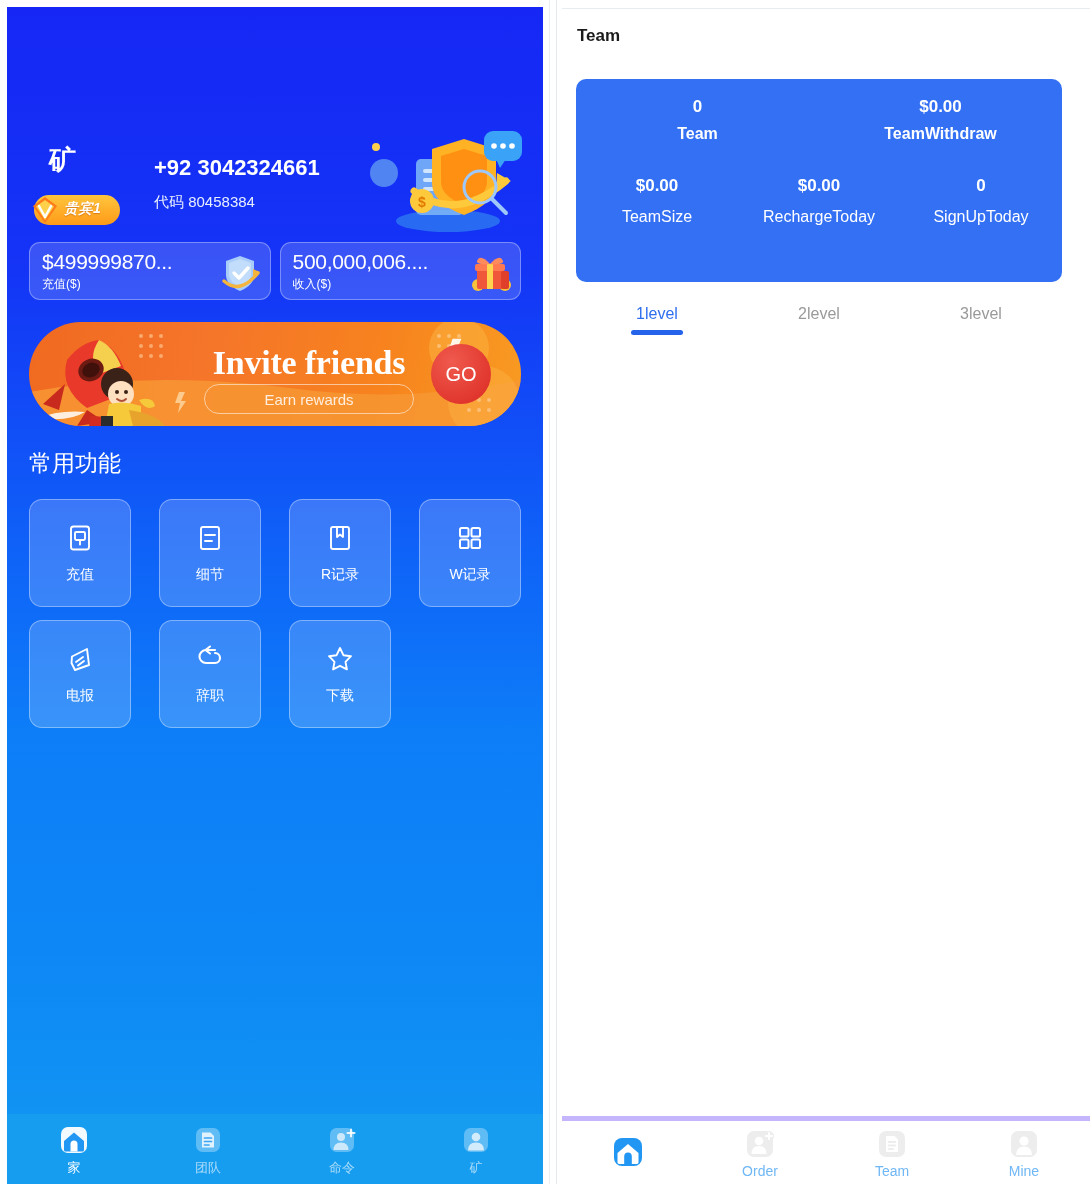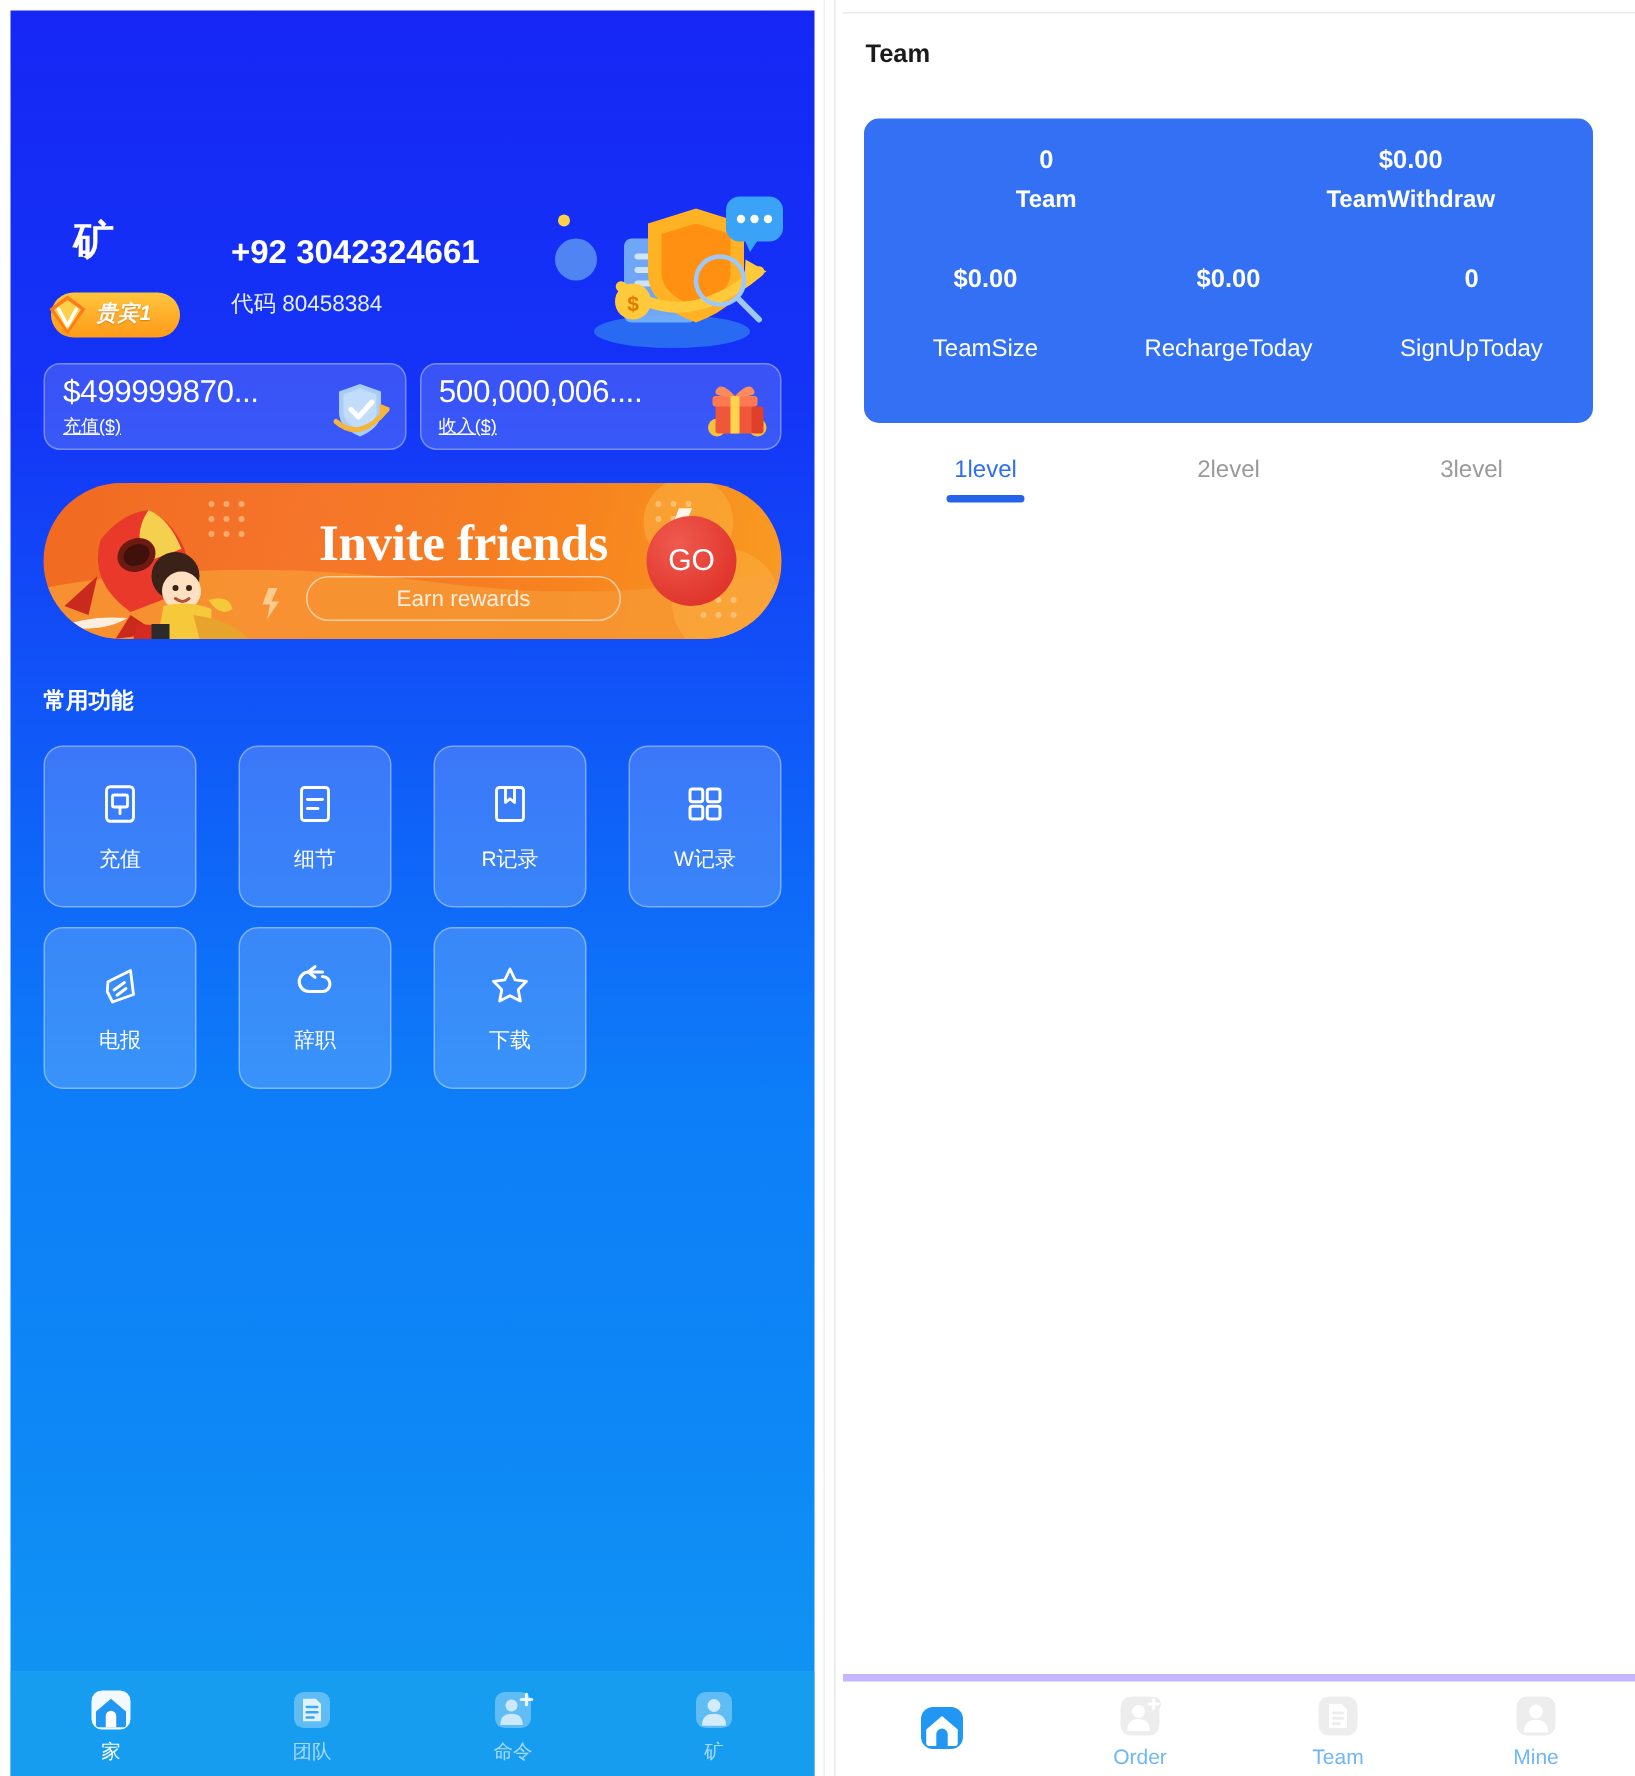--- a/index.html
+++ b/index.html
@@ -60,21 +60,21 @@
     background: rgba(255,255,255,0.16);
     border: 1px solid rgba(255,255,255,0.33);
     border-radius: 11px;
     padding: 7px 12px;
     overflow: hidden;
   }
   .stat-value {
     font-size: 21px; font-weight: 500; color: #fff;
     white-space: nowrap; overflow: hidden; letter-spacing: -0.3px;
   }
-  .stat-label { font-size: 12px; color: #fff; margin-top: 2px; text-decoration: underline; }
+  .stat-label { font-size: 12px; color: #fff; margin-top: 2px; }
   .stat-icon { position: absolute; right: 8px; top: 8px; width: 44px; height: 44px; }
 
   
   .banner {
     position: relative; margin-top: 22px;
     height: 104px; border-radius: 52px;
     background: linear-gradient(100deg,#f06a20 0%,#f5752a 35%,#f7821e 70%,#f89b22 100%);
     overflow: hidden;
   }
   .banner-svg { position: absolute; inset: 0; width: 100%; height: 100%; }
@@ -92,21 +92,21 @@
   .go-btn {
     position: absolute; right: 30px; top: 22px;
     width: 60px; height: 60px; border-radius: 50%;
     background: radial-gradient(circle at 35% 30%, #f05a4e 0%, #e0352c 75%);
     display: flex; align-items: center; justify-content: center;
     font-size: 20px; color: #fff; font-weight: 400;
   }
 
   
   .section-title {
-    margin-top: 32px; font-size: 15px; font-weight: 700; color: #fff;
+    margin-top: 22px; font-size: 23px; font-weight: 400; color: #fff;
   }
 
   
   .fgrid { margin-top: 20px; display: grid; grid-template-columns: repeat(4,1fr); gap: 13px 28px; }
   .ftile {
     height: 108px; border-radius: 13px;
     background: rgba(255,255,255,0.18);
     border: 1px solid rgba(255,255,255,0.36);
     display: flex; flex-direction: column; align-items: center; justify-content: center;
   }
@@ -146,21 +146,21 @@
     width: 486px; height: 203px;
     background: #3370f4; border-radius: 10px;
     padding: 18px 0 0 0;
   }
   .team-row-top { display: flex; }
   .team-row-top .tcell { flex: 1; text-align: center; }
   .team-row-bot { display: flex; margin-top: 33px; }
   .team-row-bot .tcell { flex: 1; text-align: center; }
   .t-val { font-size: 17px; font-weight: 700; color: #fff; }
   .t-lab { font-size: 16px; font-weight: 700; color: #fff; margin-top: 8px; }
-  .t-lab.thin { font-weight: 400; font-size: 16px; margin-top: 28px; }
+  .t-lab.thin { font-weight: 400; font-size: 16px; margin-top: 12px; }
 
   .tabs {
     position: absolute; left: 14px; top: 305px; width: 486px;
     display: flex;
   }
   .tab { flex: 1; text-align: center; position: relative; padding-bottom: 18px; cursor: pointer; }
   .tab-label { font-size: 16px; color: #9a9a9a; }
   .tab.active .tab-label { color: #2f6fee; }
   .tab.active::after {
     content: ""; position: absolute; left: 50%; transform: translateX(-50%);

